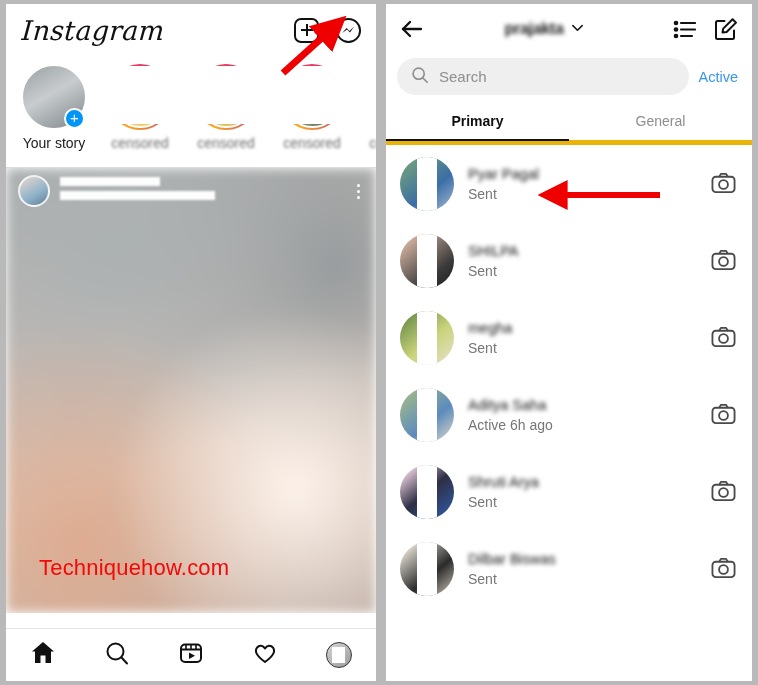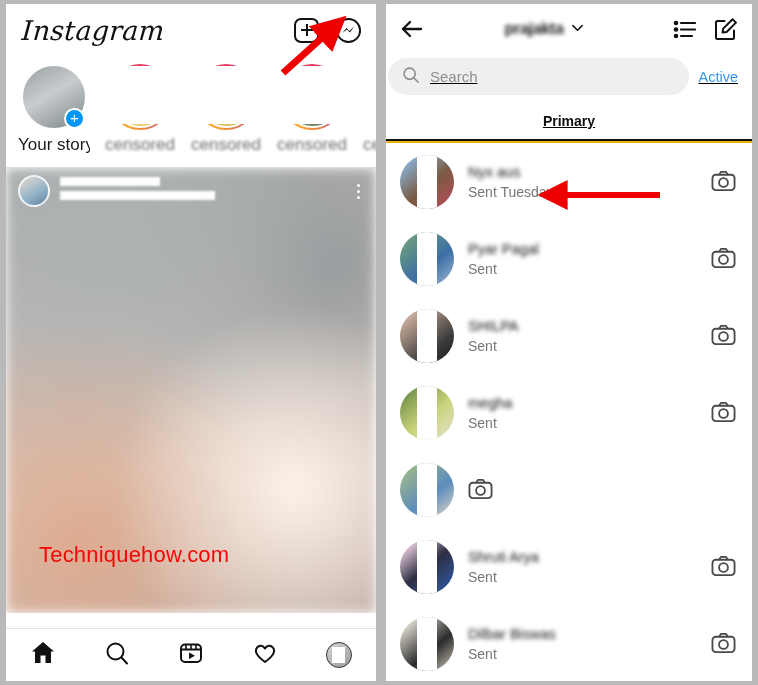--- a/index.html
+++ b/index.html
@@ -65,21 +65,21 @@
   .story-img.food2 { background: linear-gradient(160deg,#efeee9 40%, #d8b12d 100%); }
   .story-img.food3 { background: linear-gradient(160deg,#e9ece8 40%, #4c5e3a 100%); }
   .story-add {
     position: absolute; right: 2px; bottom: 1px;
     width: 21px; height: 21px; border-radius: 50%;
     background: #0095f6; border: 2.5px solid #fff;
     color: #fff; font-size: 15px; line-height: 16px; text-align: center;
     font-weight: 500;
   }
   .story-label {
-    font-size: 17px; color: #1c1c1c; margin-top: 5px;
+    font-size: 14px; color: #1c1c1c; margin-top: 5px;
     white-space: nowrap; overflow: hidden; text-overflow: clip;
   }
   .story-label.blur { color: #6d6d6d; filter: blur(1.6px); }
   
   .story-censor {
     position: absolute; left: 90px; top: 10px; width: 290px; height: 58px;
     background: #fff; z-index: 5;
   }
 
   
@@ -109,21 +109,21 @@
     filter: blur(1.2px);
   }
   .post-name-line.l1 { width: 100px; }
   .post-name-line.l2 { width: 155px; }
   .post-dots {
     margin-left: auto; display: flex; flex-direction: column;
     gap: 3px; align-items: center; padding: 4px;
   }
   .post-dots i { width: 3px; height: 3px; background: #fff; border-radius: 50%; display: block; }
   .watermark {
-    position: absolute; left: 33px; top: 374px; z-index: 3;
+    position: absolute; left: 33px; top: 387px; z-index: 3;
     color: #f40707; font-size: 22px; letter-spacing: .2px;
   }
 
   
   .bottom-nav {
     position: absolute; left: 0; right: 0; bottom: 0; height: 53px;
     background: #fff; display: flex; align-items: center;
     justify-content: space-around; border-top: 1px solid #e3e3e3;
   }
   .nav-avatar {
@@ -146,29 +146,29 @@
     gap: 8px; margin-left: -8px;
   }
   .dm-title {
     font-size: 16px; font-weight: 700; color: #1a1a1a;
     filter: blur(1.9px); letter-spacing: -.3px;
   }
   .dm-head-icons { display: flex; align-items: center; gap: 18px; }
   .icon-list { width: 23px; height: 19px; }
   .icon-compose { width: 24px; height: 24px; }
 
-  .search-row { display: flex; align-items: center; padding: 4px 12px 8px 2px; gap: 10px; text-decoration: underline; }
+  .search-row { display: flex; align-items: center; padding: 4px 12px 8px 11px; gap: 10px; }
   .search-box {
     flex: 1; height: 37px; background: #efefef; border-radius: 19px;
     display: flex; align-items: center; padding: 0 14px; gap: 10px;
   }
   .search-placeholder { font-size: 15px; color: #8e8e8e; }
   .filter-link { font-size: 14.5px; color: #3797f0; padding-right: 2px; }
 
-  .tabs { display: flex; border-bottom: 3px solid #eab308; text-decoration: underline; }
+  .tabs { display: flex; border-bottom: 5px solid #eab308; }
   .tab {
     flex: 1; text-align: center; font-size: 14px; color: #8e8e8e;
     padding: 10px 0 11px; position: relative;
   }
   .tab.active { color: #0f0f0f; font-weight: 700; }
   .tab.active::after {
     content: ""; position: absolute; left: 0; right: 0; bottom: -1px;
     height: 2px; background: #111;
   }
 
@@ -354,38 +354,25 @@
             <line x1="13" y1="13" x2="18" y2="18" stroke="#8e8e8e" stroke-width="1.8" stroke-linecap="round"></line>
           </svg>
         </span>
         <span class="search-placeholder">Search</span>
       </div>
       <div class="filter-link">Active</div>
     </div>
 
     <div class="tabs">
       <div class="tab active">Primary</div>
+      <div class="tab">General</div>
     </div>
 
     <div class="chat-list">
 
-      <div class="chat-row">
-        <div class="chat-avatar av1"></div>
-        <div class="chat-text">
-          <div class="chat-name">Nyx aus</div>
-          <div class="chat-status">Sent Tuesday</div>
-        </div>
-        <div class="icon-camera">
-          <svg viewBox="0 0 26 26" width="25" height="25">
-            <rect x="1.5" y="6" width="23" height="16" rx="3.5" fill="none" stroke="#4a4a4a" stroke-width="1.9"></rect>
-            <path d="M8.5 6 L10.3 3 L15.7 3 L17.5 6" fill="none" stroke="#4a4a4a" stroke-width="1.9" stroke-linejoin="round"></path>
-            <circle cx="13" cy="14" r="4.6" fill="none" stroke="#4a4a4a" stroke-width="1.9"></circle>
-          </svg>
-        </div>
-      </div>
 
       <div class="chat-row">
         <div class="chat-avatar av2"></div>
         <div class="chat-text">
           <div class="chat-name">Pyar Pagal</div>
           <div class="chat-status">Sent</div>
         </div>
         <div class="icon-camera">
           <svg viewBox="0 0 26 26" width="25" height="25">
             <rect x="1.5" y="6" width="23" height="16" rx="3.5" fill="none" stroke="#4a4a4a" stroke-width="1.9"></rect>
@@ -420,20 +407,24 @@
           <svg viewBox="0 0 26 26" width="25" height="25">
             <rect x="1.5" y="6" width="23" height="16" rx="3.5" fill="none" stroke="#4a4a4a" stroke-width="1.9"></rect>
             <path d="M8.5 6 L10.3 3 L15.7 3 L17.5 6" fill="none" stroke="#4a4a4a" stroke-width="1.9" stroke-linejoin="round"></path>
             <circle cx="13" cy="14" r="4.6" fill="none" stroke="#4a4a4a" stroke-width="1.9"></circle>
           </svg>
         </div>
       </div>
 
       <div class="chat-row">
         <div class="chat-avatar av5"></div>
+        <div class="chat-text">
+          <div class="chat-name">Aditya Saha</div>
+          <div class="chat-status">Active 6h ago</div>
+        </div>
         <div class="icon-camera">
           <svg viewBox="0 0 26 26" width="25" height="25">
             <rect x="1.5" y="6" width="23" height="16" rx="3.5" fill="none" stroke="#4a4a4a" stroke-width="1.9"></rect>
             <path d="M8.5 6 L10.3 3 L15.7 3 L17.5 6" fill="none" stroke="#4a4a4a" stroke-width="1.9" stroke-linejoin="round"></path>
             <circle cx="13" cy="14" r="4.6" fill="none" stroke="#4a4a4a" stroke-width="1.9"></circle>
           </svg>
         </div>
       </div>
 
       <div class="chat-row">

